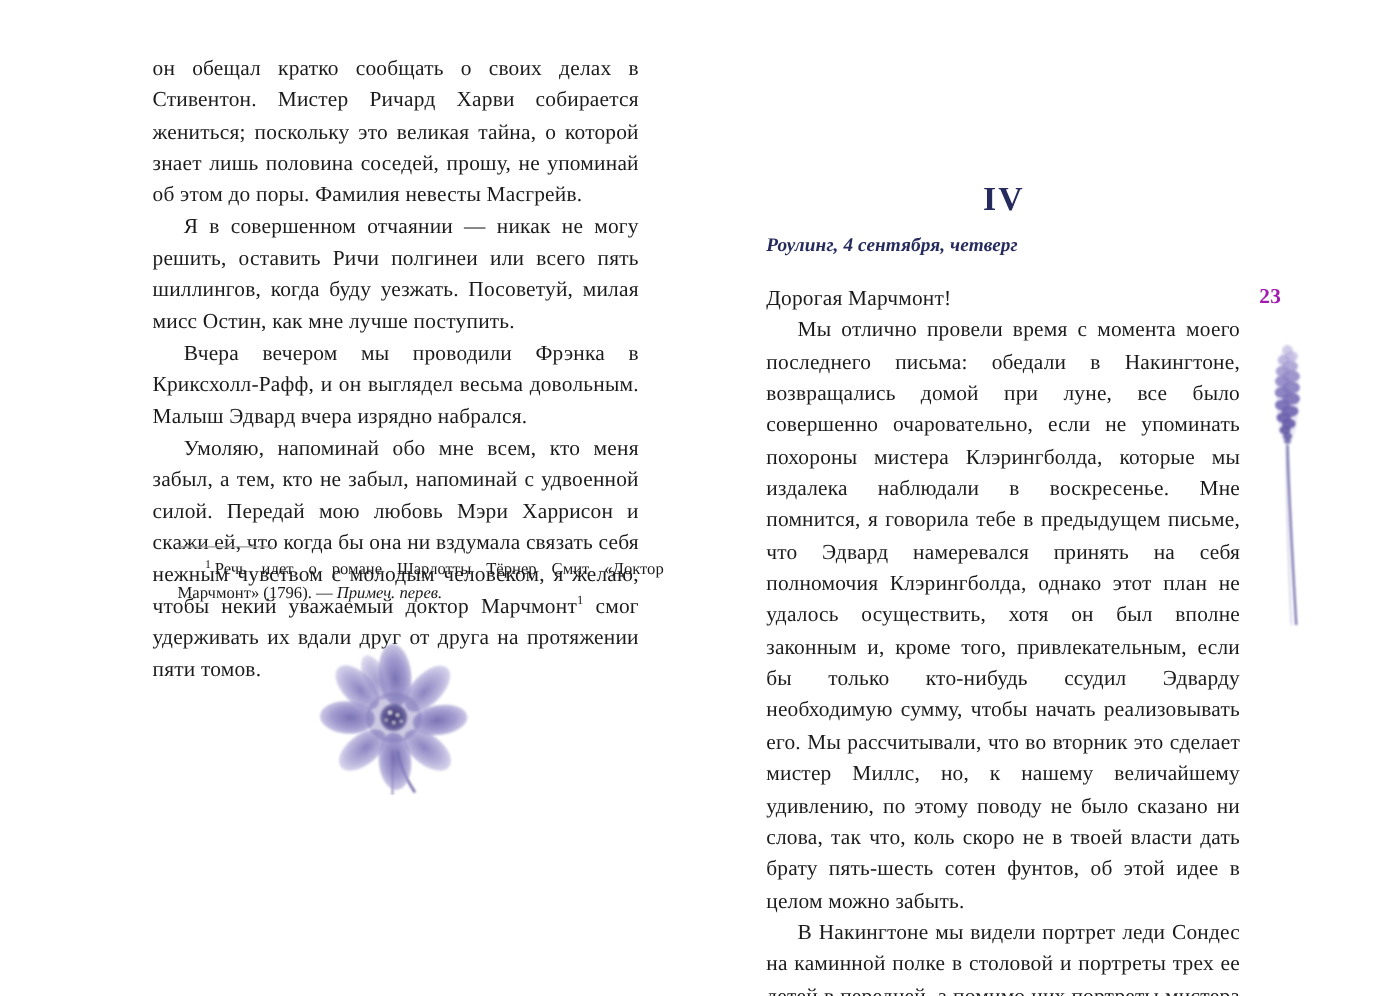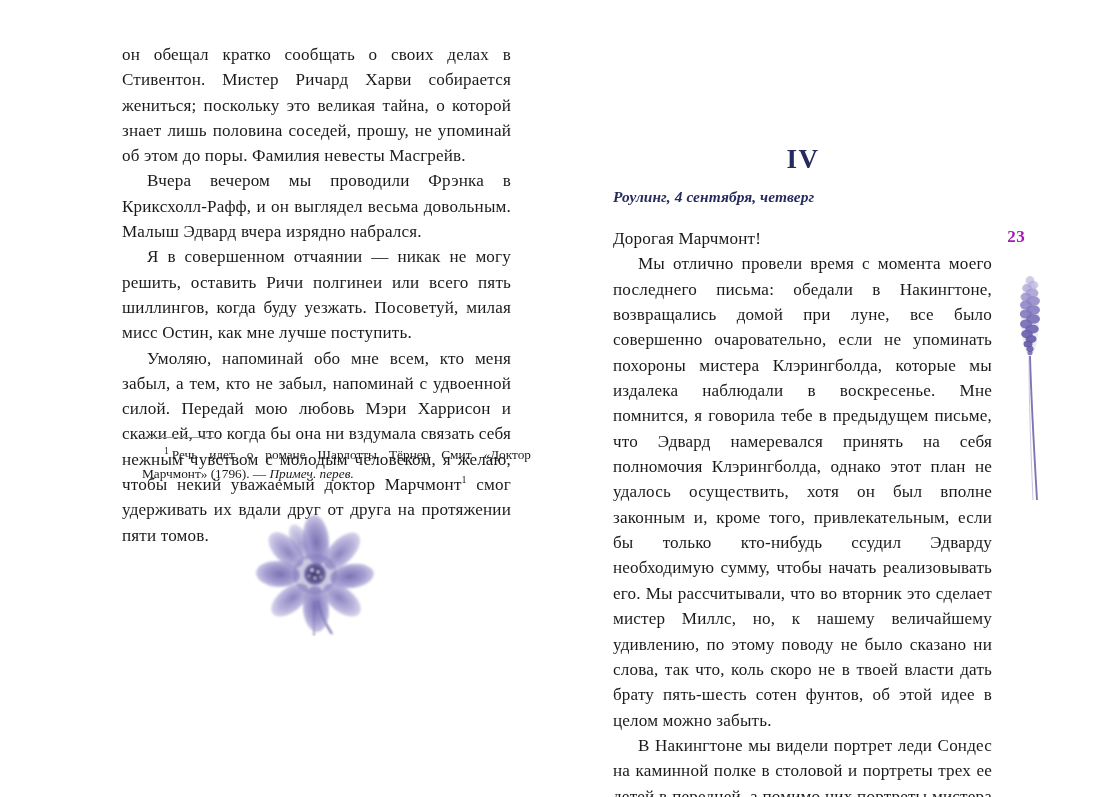--- a/index.html
+++ b/index.html
@@ -157,22 +157,22 @@
 </style>
 </head>
 <body>
 
 <div class="spread">
 
   <div class="page-left">
 
     <div class="left-textblock">
       <p class="first">он обещал кратко сообщать о своих делах в Стивентон. Мистер Ричард Харви собирается жениться; поскольку это великая тайна, о которой знает лишь половина соседей, прошу, не упоминай об этом до поры. Фамилия невесты Масгрейв.</p>
+      <p>Я в совершенном отчаянии — никак не могу решить, оставить Ричи полгинеи или всего пять шиллингов, когда буду уезжать. Посоветуй, милая мисс Остин, как мне лучше поступить.</p>
       <p>Вчера вечером мы проводили Фрэнка в Криксхолл-Рафф, и он выглядел весьма довольным. Малыш Эдвард вчера изрядно набрался.</p>
-      <p>Я в совершенном отчаянии — никак не могу решить, оставить Ричи полгинеи или всего пять шиллингов, когда буду уезжать. Посоветуй, милая мисс Остин, как мне лучше поступить.</p>
       <p><span>Умоляю, напоминай обо мне всем, кто меня забыл, а тем, кто не забыл, напоминай с удвоенной силой. Передай мою любовь Мэри Харрисон и скажи ей, что когда бы она ни вздумала связать себя нежным чувством с молодым человеком, я желаю, чтобы некий уважаемый доктор Марчмонт</span><sup style="font-size:10px;vertical-align:super;line-height:0;">1</sup><span> смог удерживать их вдали друг от друга на протяжении пяти томов.</span></p>
     </div>
 
     <div class="footnote-wrap">
       <div class="footnote-rule"></div>
       <p class="footnote-text"><sup>1</sup><span>Речь идет о романе Шарлотты Тёрнер Смит «Доктор Марчмонт» (1796). — </span><i>Примеч. перев.</i></p>
     </div>
 
     <div class="flower-orn">
       <svg viewBox="0 0 128 128" width="128" height="128" xmlns="http://www.w3.org/2000/svg">

